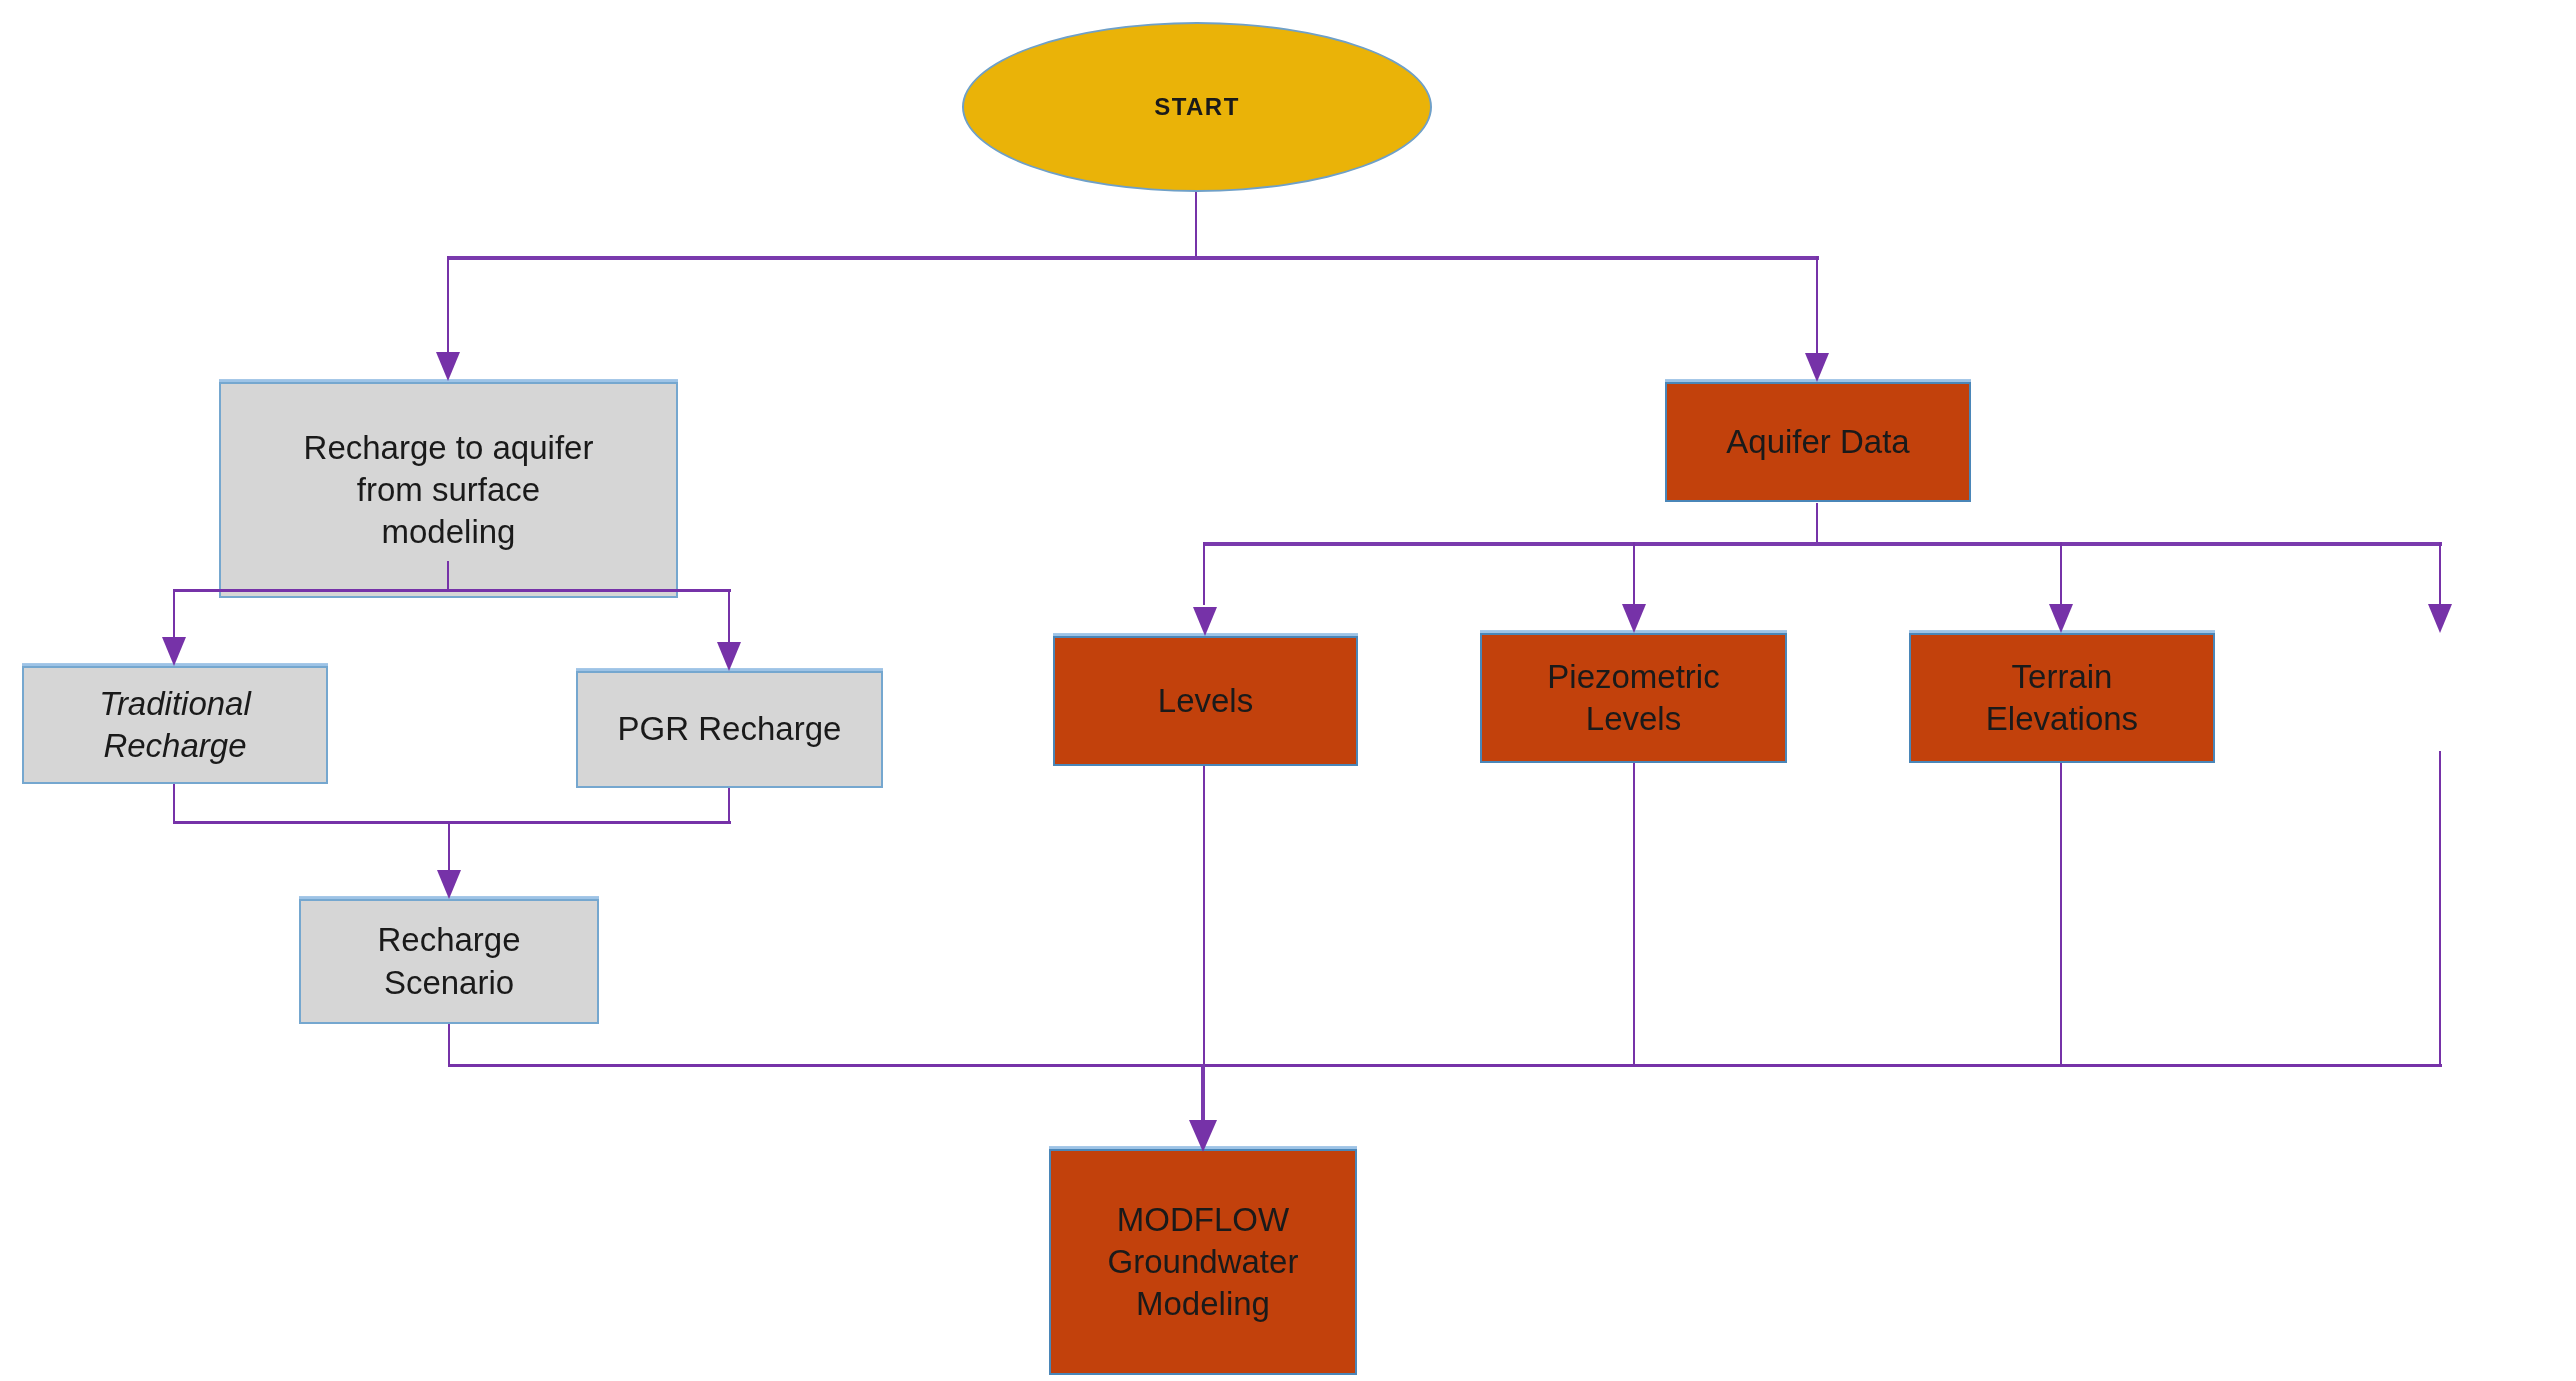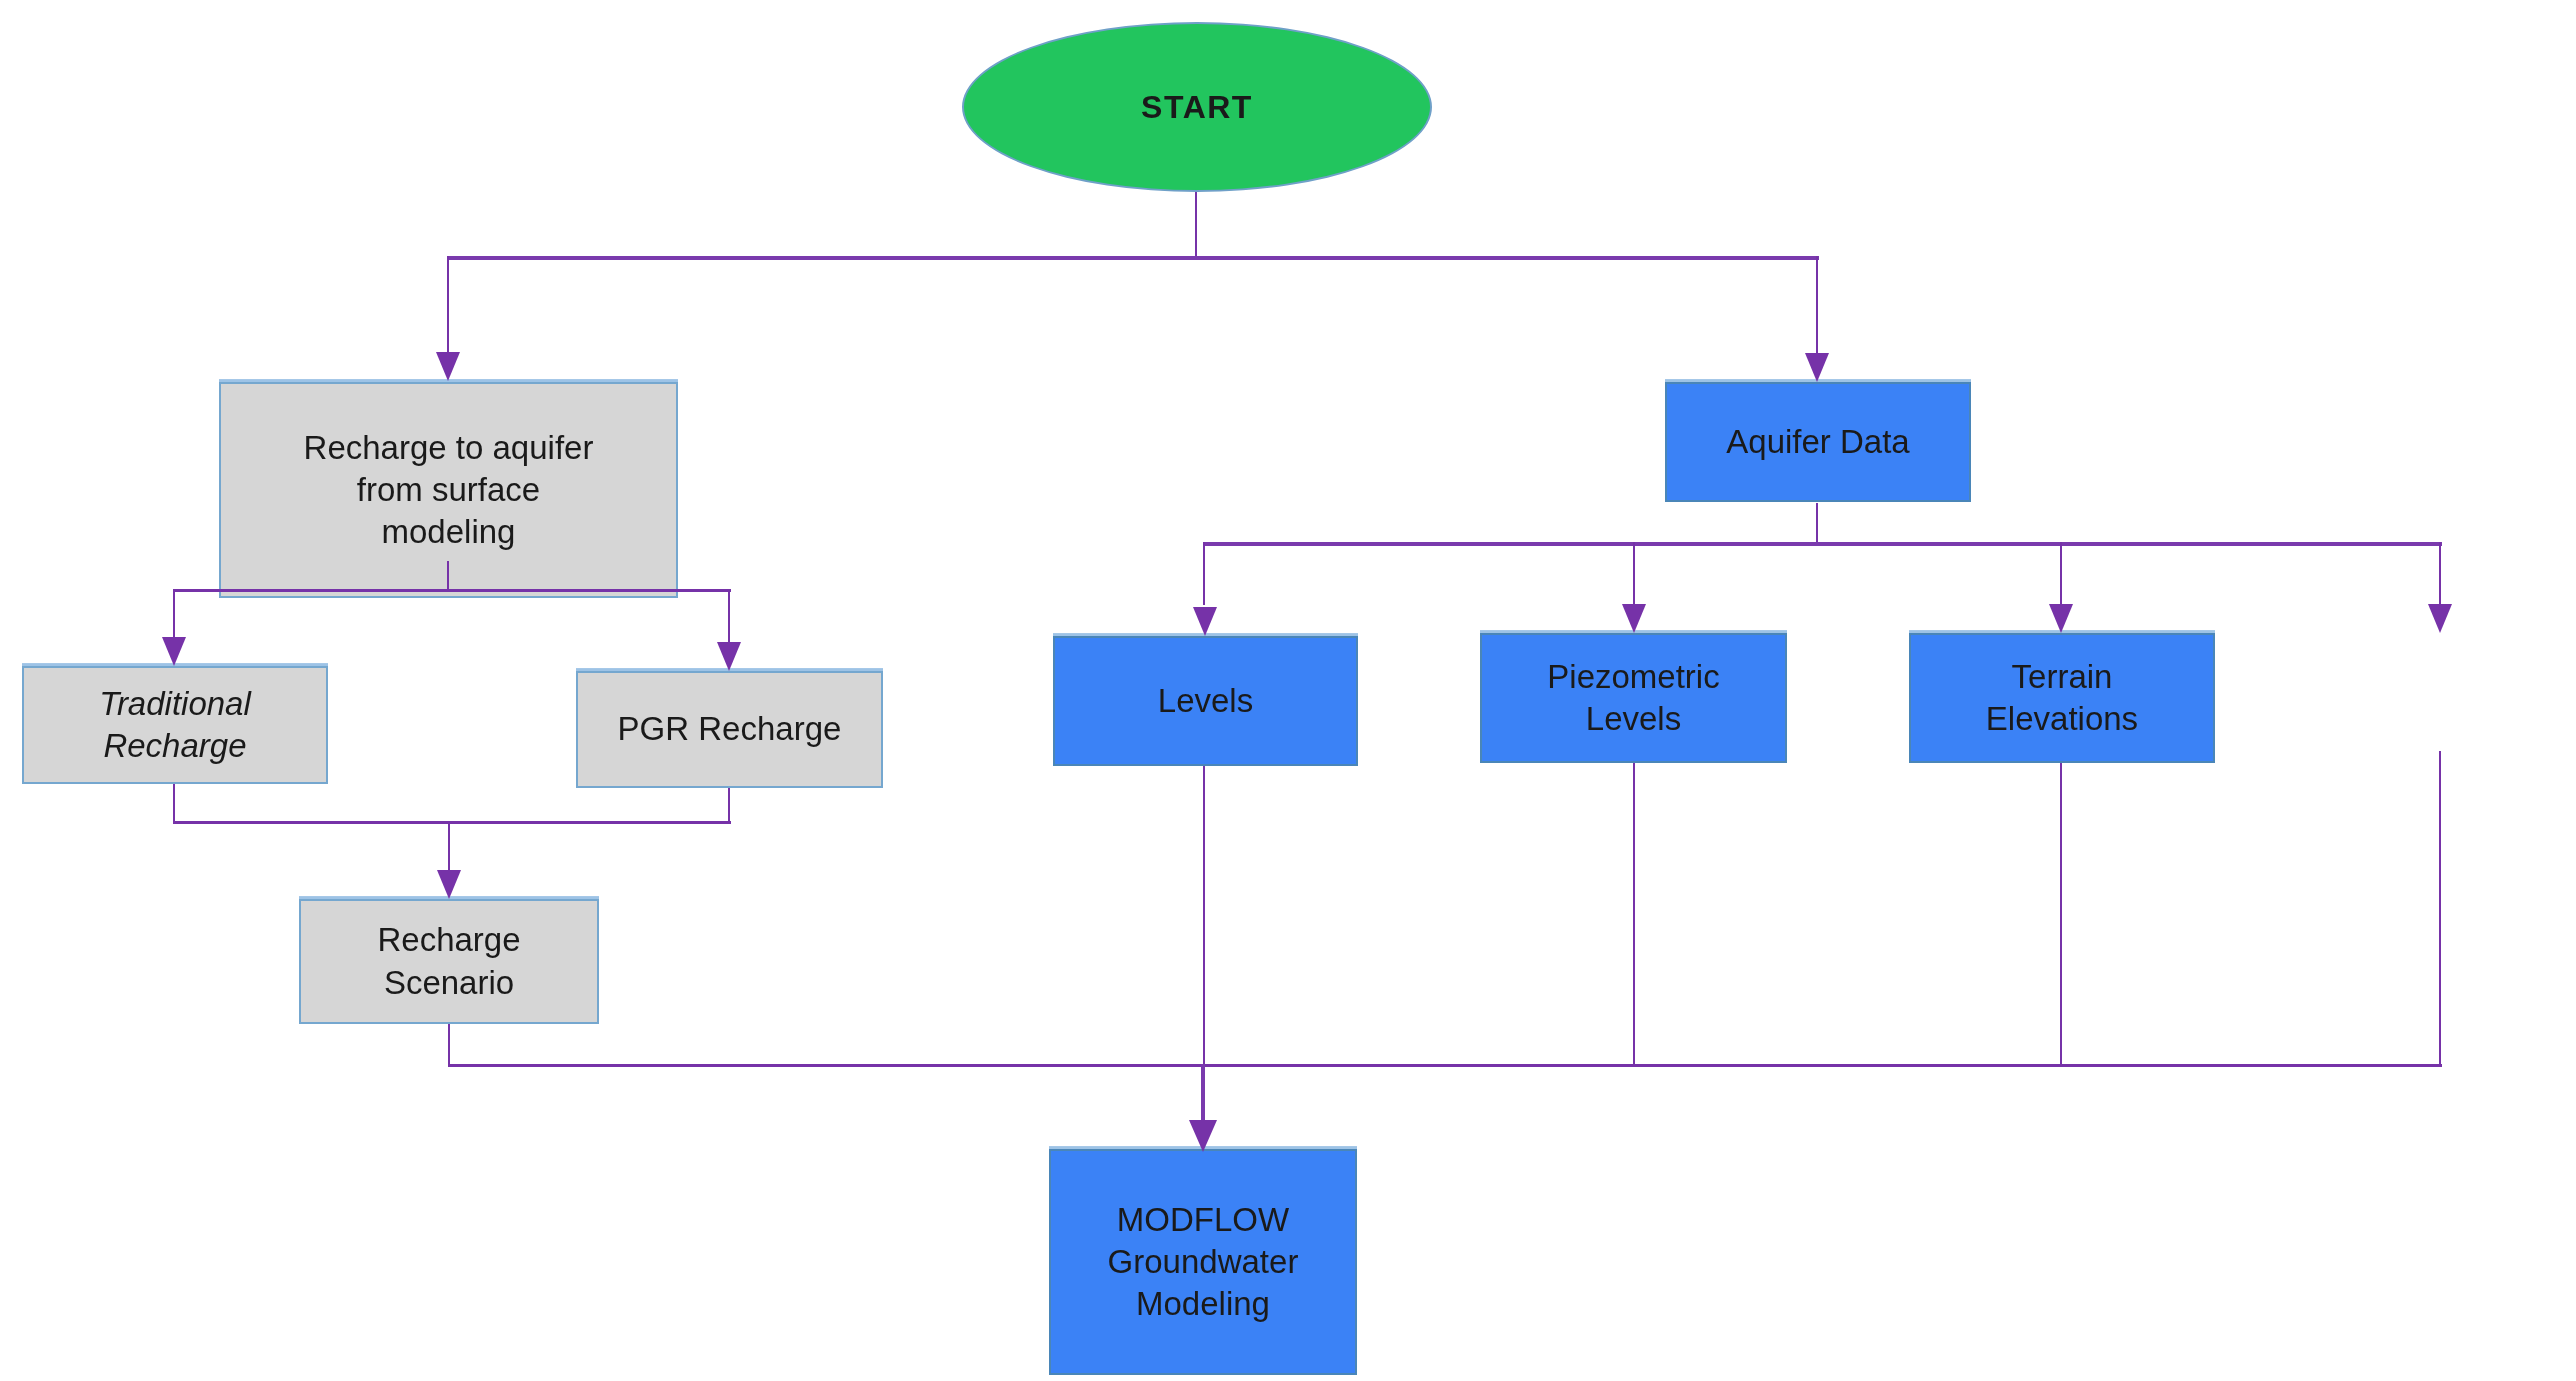--- a/index.html
+++ b/index.html
@@ -4,23 +4,23 @@
 <style>
   html,body{margin:0;padding:0;background:#ffffff;}
   body{width:2576px;height:1381px;font-family:"Liberation Sans","DejaVu Sans",sans-serif;}
   .canvas{position:relative;width:2576px;height:1381px;background:#ffffff;overflow:hidden;}
 
   .node{
     position:absolute;display:flex;align-items:center;justify-content:center;
     text-align:center;white-space:pre-line;color:#1a1a1a;font-size:33px;line-height:1.28;
     box-sizing:border-box;
   }
-  .rect-white{background:#3b82f6;border:2.2px solid #4a86b8;box-shadow:0 -2.9px 0 0 #9dc3e6;}
+  .rect-white{background:#c2410c;border:2.2px solid #4a86b8;box-shadow:0 -2.9px 0 0 #9dc3e6;}
   .rect-gray{background:#d6d6d6;border:2.9px solid #75a7cf;box-shadow:0 -2.9px 0 0 #9dc3e6;}
-  .ellipse{border-radius:50%;border:2.2px solid #6fa0c8;background:#22c55e;font-weight:bold;font-size:32px;letter-spacing:1.5px;}
+  .ellipse{border-radius:50%;border:2.2px solid #6fa0c8;background:#eab308;font-weight:bold;font-size:24px;letter-spacing:1.5px;}
 
   .v-line,.h-line{position:absolute;background:#7632a8;}
   .thick{background:#7a3aad;}
   .arrow-down{
     position:absolute;width:0;height:0;
     border-left:12.4px solid transparent;border-right:12.4px solid transparent;
     border-top:29px solid #7632a8;
   }
 </style>
 </head>

